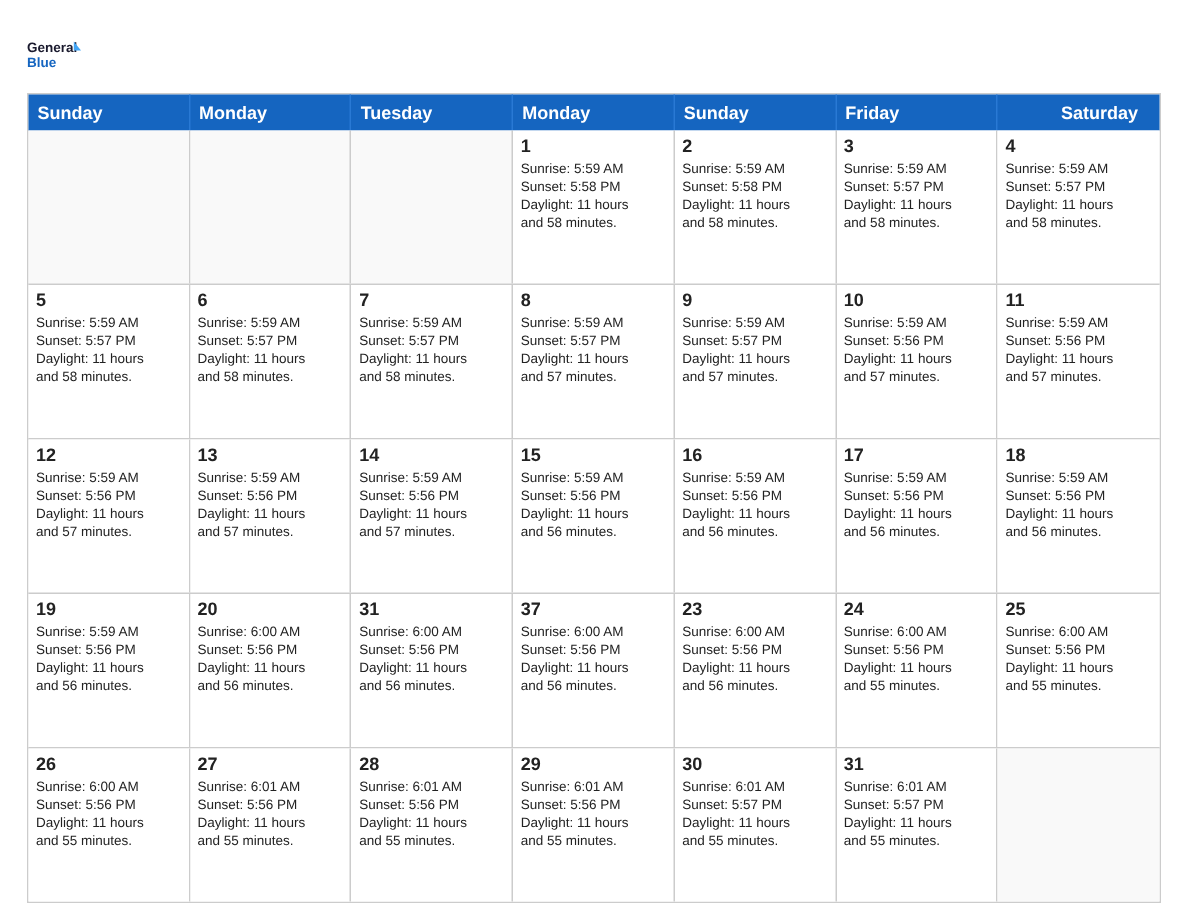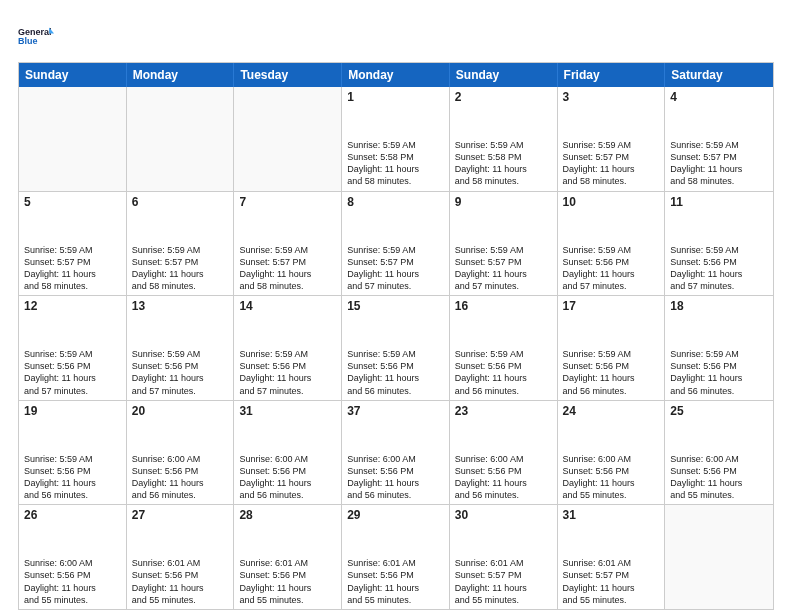--- a/index.html
+++ b/index.html
@@ -53,21 +53,21 @@
       background: #1565c0;
     }
     .cal-header-cell {
       color: #fff;
       font-size: 12px;
       font-weight: bold;
       padding: 5px 6px;
       text-align: left;
       border-right: 1px solid #2979d4;
     }
-    .cal-header-cell:last-child { border-right: none; }
+    .cal-header-cell:last-child { border-right: none; margin-left: 36px; }
     .cal-body {
       flex: 1;
       display: flex;
       flex-direction: column;
     }
     .cal-row {
       display: grid;
       grid-template-columns: repeat(7, 1fr);
       flex: 1;
       border-top: 1px solid #ccc;
@@ -88,21 +88,20 @@
     .day-num {
       font-size: 12px;
       font-weight: bold;
       margin-bottom: 2px;
       display: block;
     }
     .cell-text {
       font-size: 9px;
       line-height: 1.35;
       color: #222;
-      margin-top: 35px;
     }
   </style>
 </head>
 <body>
 
 <div class="page">
   <div class="header">
     <div class="logo">
   <svg width="36" height="36" viewBox="0 0 60 36">
     <text x="0" y="16" font-size="15" font-weight="bold" font-family="Arial" fill="#1a1a2e">General</text>

